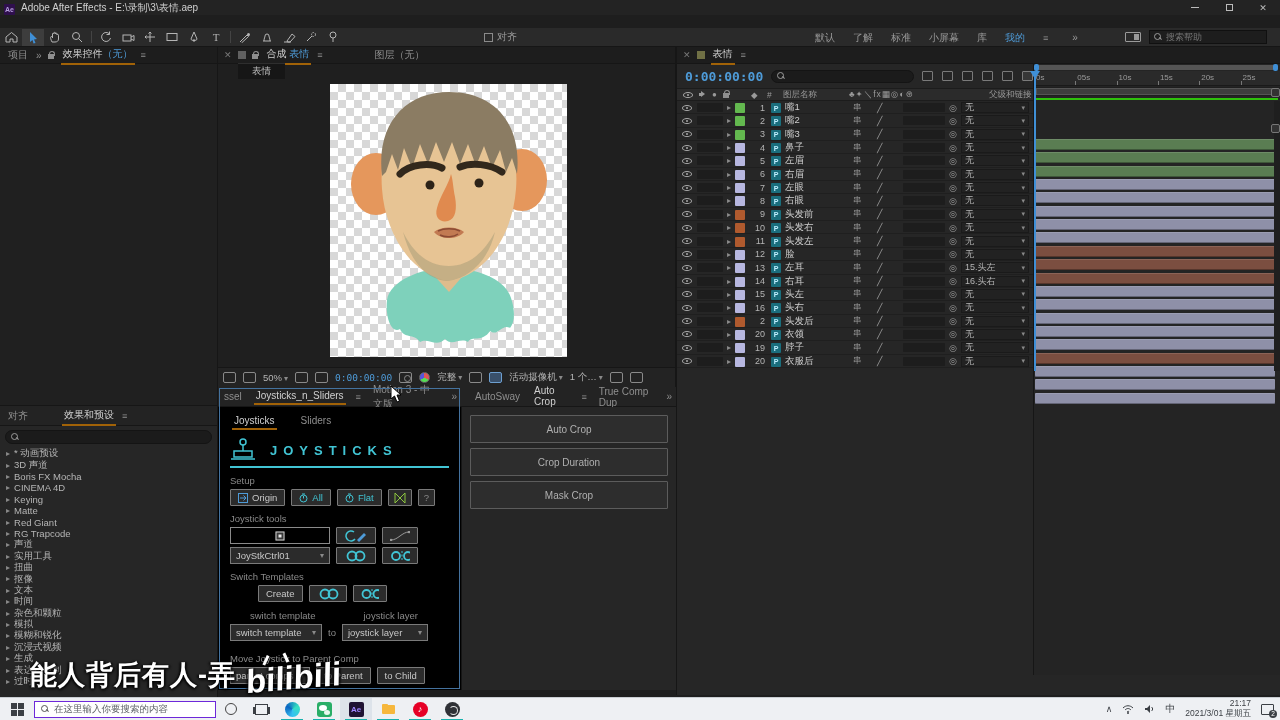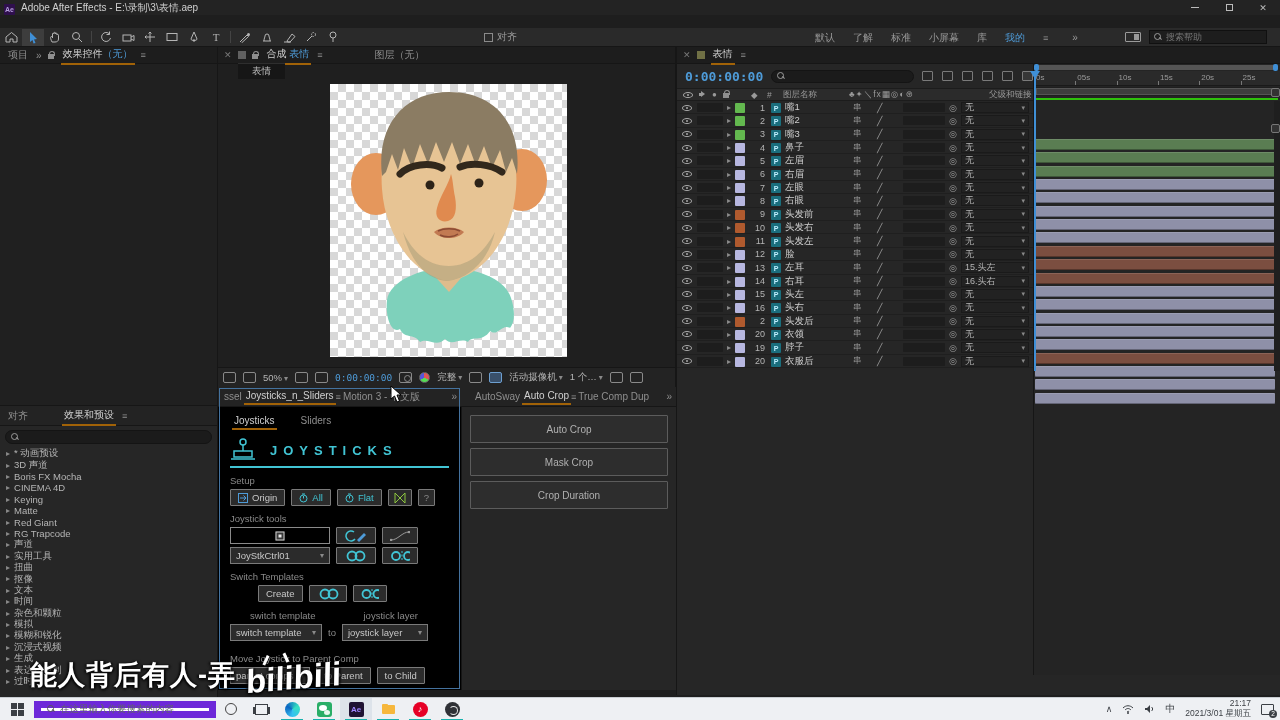--- a/index.html
+++ b/index.html
@@ -77,21 +77,21 @@
   .cico { width:13px; height:11px; border:1px solid #8a8a8a; border-radius:2px; position:relative; flex:0 0 auto; }
   .cico.cam::after { content:""; position:absolute; left:4px; top:2px; width:5px; height:5px; border:1px solid #8a8a8a; border-radius:50%; }
   .cico.rgb { border-radius:50%; width:11px; background:conic-gradient(#d55 0 33%,#5d5 33% 66%,#55d 66% 100%); border-color:#666; }
   .cico.grid-on { background:#39506b; border-color:#6d9fd0; }
   .tc-blue { color:#4e9bd8; font-family:"DejaVu Sans Mono",monospace; font-size:9.5px; }
   .dd { color:#b5b5b5; }
   .dd i { font-style:normal; color:#8a8a8a; font-size:8px; margin-left:2px; }
 
   
   #script-tabs { position:absolute; left:218px; top:387px; width:458px; height:20px; background:#232323; border-bottom:1px solid #161616; display:flex; align-items:center; }
-  #script-tabs .seg { display:flex; align-items:center; padding-left:4px; }
+  #script-tabs .seg { display:flex; align-items:center; gap:10px; padding-left:4px; }
   #script-tabs .seg.left { width:243px; }
   #script-tabs .seg.right { width:215px; padding-left:12px; }
   #panel-joy { left:218px; top:407px; width:243px; height:283px; background:#000000; }
   .focus-ring { position:absolute; left:219px; top:388px; width:241px; height:301px; border:1px solid #44729e; pointer-events:none; z-index:4; }
   #panel-crop { left:461px; top:407px; width:215px; height:283px; background:#262626; border-left:1px solid #161616; }
 
   #panel-joy .jtabs { display:flex; gap:22px; padding:6px 0 0 14px; }
   .cyan { color:#41c4d4; }
   #joy-logo { display:flex; align-items:center; gap:14px; margin:8px 0 0 12px; }
   #joy-logo .word { color:#41c4d4; font-size:13px; letter-spacing:6px; font-weight:bold; }
@@ -174,21 +174,21 @@
   #watermark .wm-logo { color:#fff; font-size:33px; font-weight:bold; transform:rotate(-5deg) skewX(-6deg); position:relative; top:4px;
     text-shadow:0 2px 3px rgba(0,0,0,.85), 2px 0 2px rgba(0,0,0,.6), -2px 0 2px rgba(0,0,0,.6); }
   #watermark .wm-logo::before { content:""; position:absolute; left:18px; top:-6px; width:3px; height:10px; background:#fff; transform:rotate(25deg); }
   #watermark .wm-logo::after { content:""; position:absolute; left:38px; top:-7px; width:3px; height:10px; background:#fff; transform:rotate(-25deg); }
 
   
   #taskbar { position:absolute; left:0; top:697px; width:1280px; height:23px; background:#eef0f3; border-top:1px solid #c9cdd2; display:flex; align-items:center; z-index:50; }
   #start { width:34px; height:23px; display:flex; align-items:center; justify-content:center; }
   #start .win { display:grid; grid-template-columns:6px 6px; grid-template-rows:6px 6px; gap:1px; }
   #start .win i { background:#3b3f44; }
-  #tb-search { width:182px; height:17px; background:#fff; border:7px solid #6d28d9; display:flex; align-items:center; gap:5px; padding:0 6px; }
+  #tb-search { width:182px; height:17px; background:#fff; border:1px solid #6d28d9; display:flex; align-items:center; gap:5px; padding:0 6px; }
   #tb-search .mag::before { border-color:#555; } #tb-search .mag::after { background:#555; }
   #tb-search span { color:#5f6368; font-size:9.5px; white-space:nowrap; }
   .tb-ico { width:30px; height:23px; display:flex; align-items:center; justify-content:center; position:relative; }
   .cortana { width:12px; height:12px; border:1.5px solid #444; border-radius:50%; }
   .taskview { width:13px; height:11px; border:1px solid #3b3f44; position:relative; }
   .taskview::before { content:""; position:absolute; left:-3px; top:2px; width:2px; height:7px; background:#3b3f44; }
   .taskview::after { content:""; position:absolute; right:-3px; top:2px; width:2px; height:7px; background:#3b3f44; }
   .app { width:32px; height:23px; display:flex; align-items:center; justify-content:center; position:relative; }
   .app.running::after { content:""; position:absolute; left:5px; right:5px; bottom:0; height:2px; background:#17b1ad; }
   .app.active-app { background:#dde3ea; }
@@ -643,22 +643,22 @@
         </span>
       <span class="jbtn">
           <span>to Child</span>
         </span>
     </div>
   </div>
 
   <div id="panel-crop" class="panel">
     <div id="crop-btns">
         <div class="crop-btn">Auto Crop</div>
+        <div class="crop-btn">Crop Duration</div>
         <div class="crop-btn">Mask Crop</div>
-        <div class="crop-btn">Crop Duration</div>
       </div>
   </div>
 
   <div id="panel-tl" class="panel">
     <div class="phead">
       <span class="xclose">✕</span>
       <span class="panel-ico" style="background:#a8a861;"></span>
       <span class="ptab active">表情</span>
       <span class="hamb">≡</span>
     </div>

